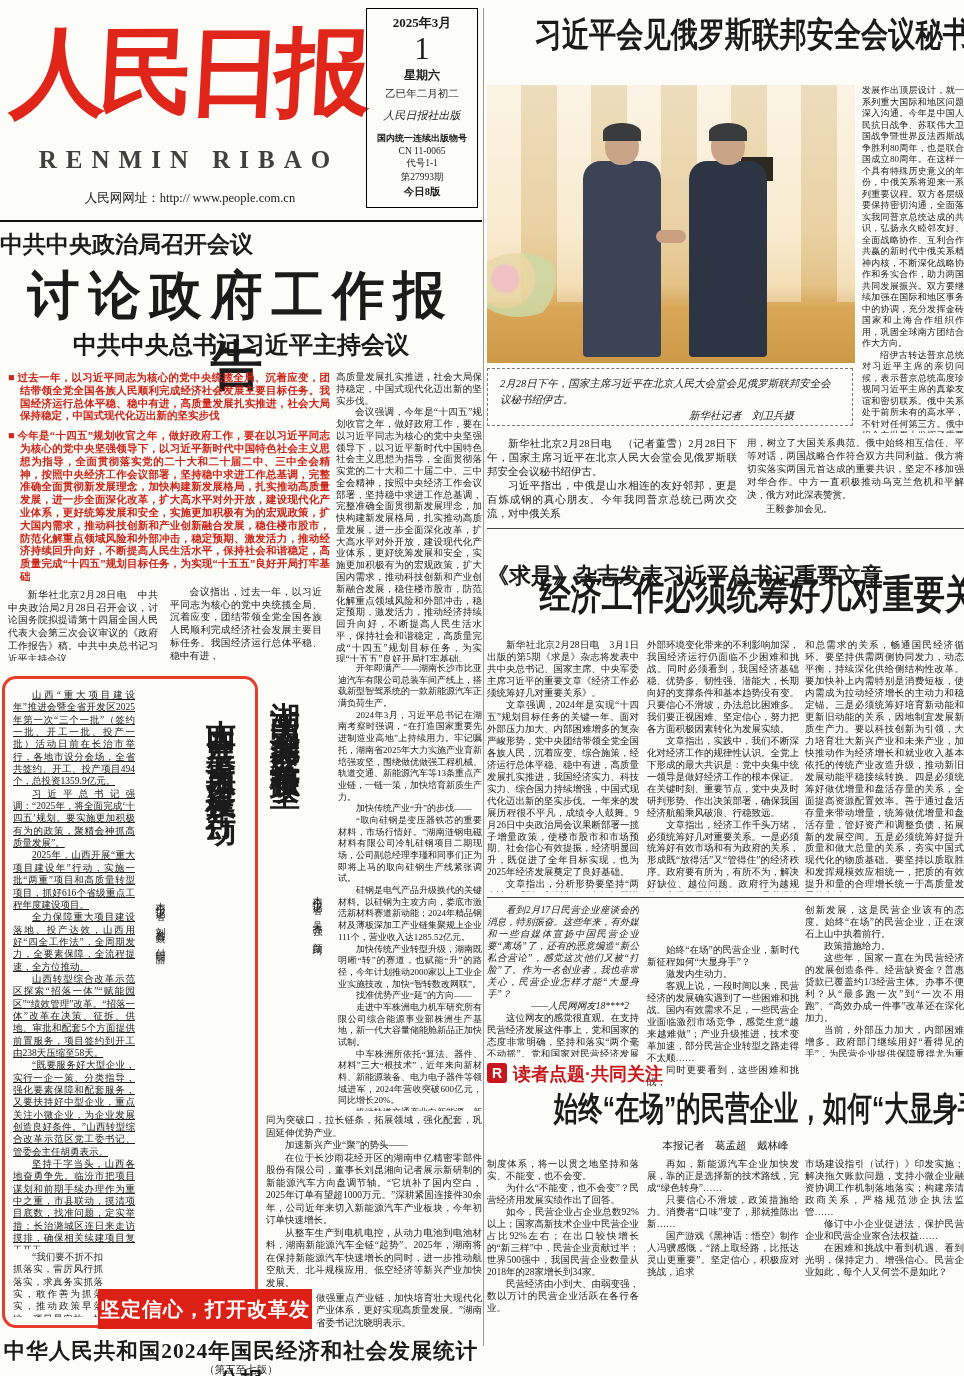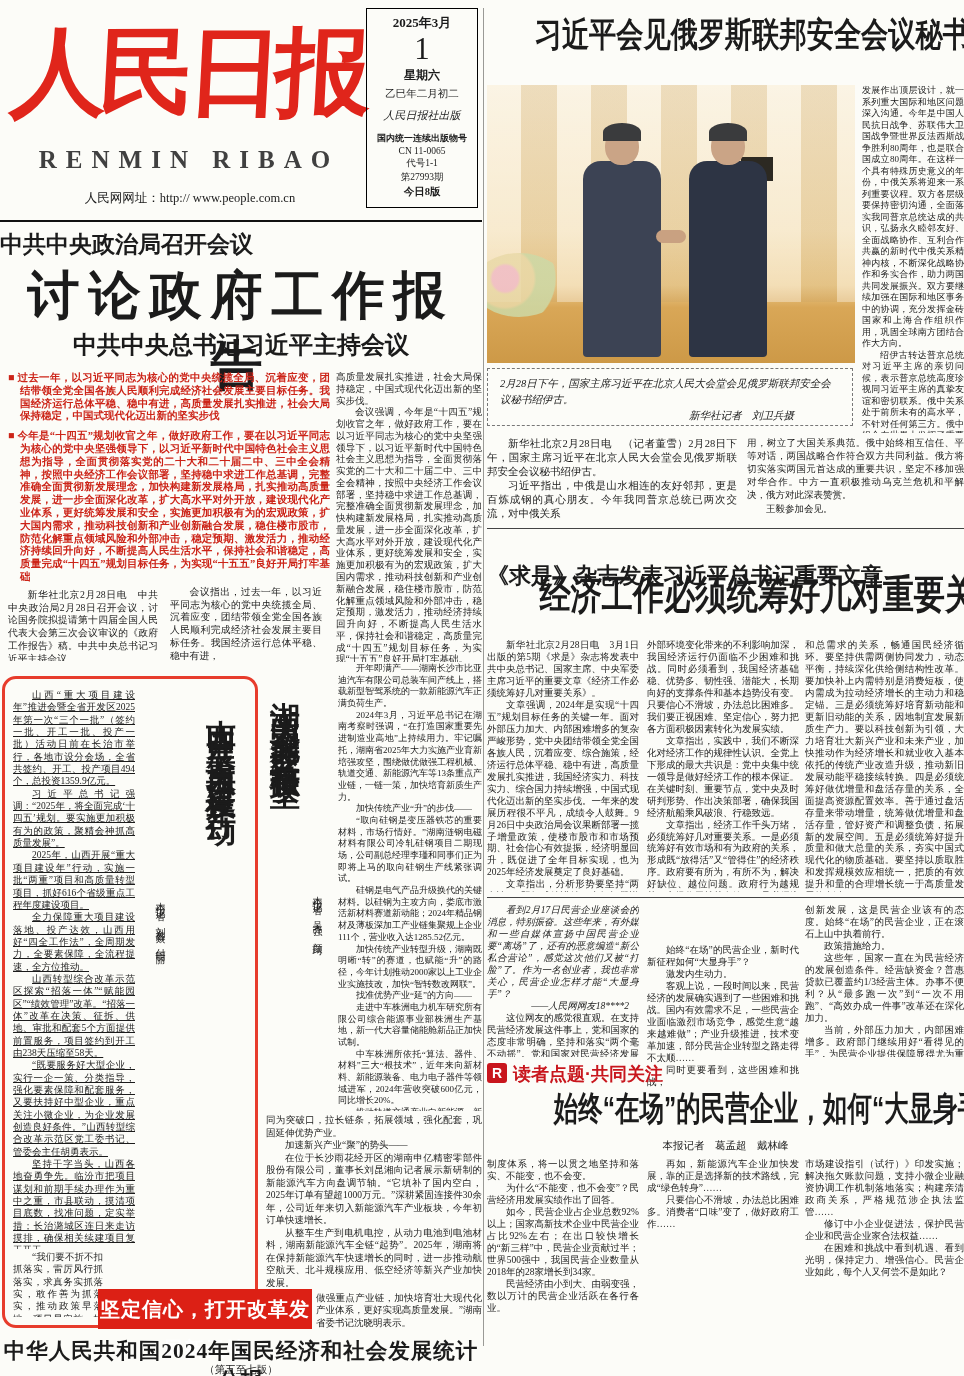--- a/index.html
+++ b/index.html
@@ -269,21 +269,22 @@
   <div id="rd-byline" class="abs">本报记者　葛孟超　戴林峰</div>
 
   <div id="rd-b1" class="abs jt clip paras ncol nfi">
       <p>制度体系，将一以贯之地坚持和落实、不能变，也不会变。</p>
       <p>为什么“不能变，也不会变”？民营经济用发展实绩作出了回答。</p>
       <p>如今，民营企业占企业总数92%以上；国家高新技术企业中民营企业占比92%左右；在出口较快增长的“新三样”中，民营企业贡献过半；世界500强中，我国民营企业数量从2018年的28家增长到34家。</p>
       <p>民营经济由小到大、由弱变强，数以万计的民营企业活跃在各行各业。</p>
     </div>
   <div id="rd-b2" class="abs jt clip paras ncol">
       <p>再如，新能源汽车企业加快发展，靠的正是选择新的技术路线，完成“绿色转身”……</p>
-      <p>只要信心不滑坡，办法总比困难多。消费者“口味”变了，做好政府工作……</p>
+      <p>只要信心不滑坡，政策措施给力。消费者“口味”变了，那就推陈出新……</p>
+      <p>国产游戏《黑神话：悟空》制作人冯骥感慨，“踏上取经路，比抵达灵山更重要”。坚定信心，积极应对挑战，追求</p>
     </div>
   <div id="rd-b3" class="abs jt clip paras ncol nfi">
       <p>市场建设指引（试行）》印发实施；解决拖欠账款问题，支持小微企业融资协调工作机制落地落实；构建亲清政商关系，严格规范涉企执法监管……</p>
       <p>修订中小企业促进法，保护民营企业和民营企业家合法权益……</p>
       <p>在困难和挑战中看到机遇、看到光明，保持定力、增强信心。民营企业如此，每个人又何尝不是如此？</p>
     </div>
 
 </div>
 
 </body></html>

